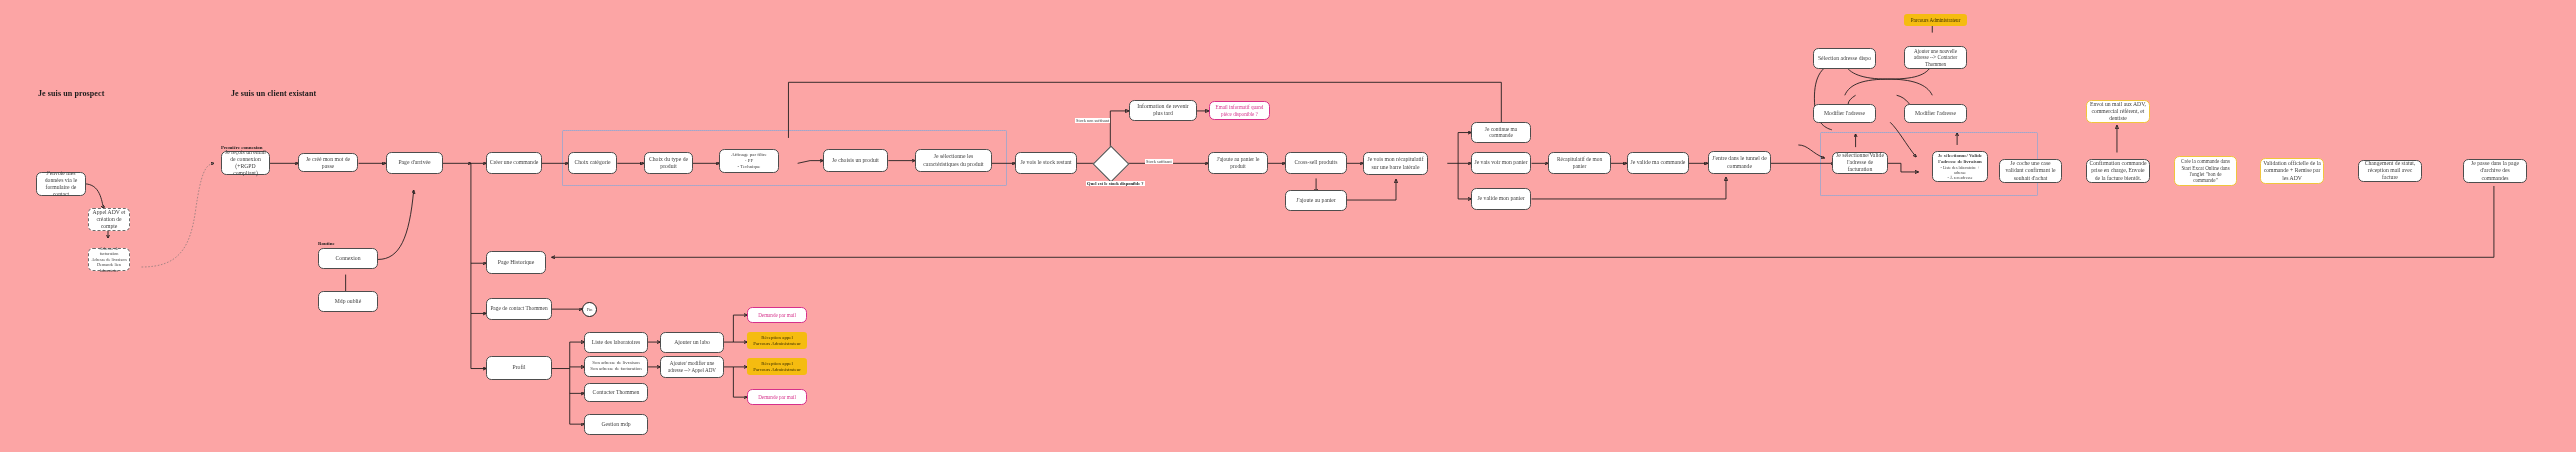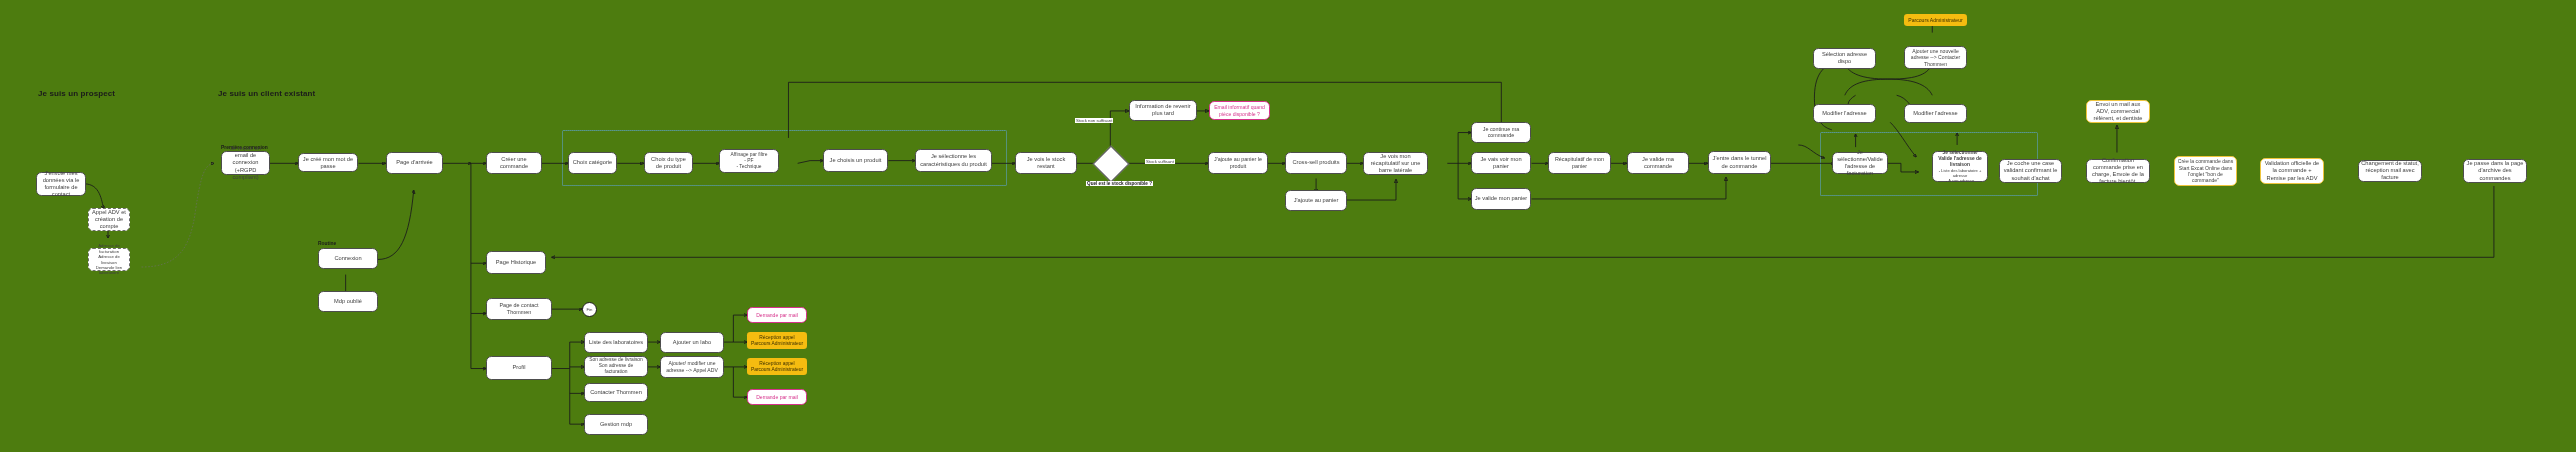--- a/index.html
+++ b/index.html
@@ -1,17 +1,17 @@
 <!DOCTYPE html>
 <html style="font-size:8.6px"><head>
 <meta charset="utf-8">
 <style>
   html,body{margin:0;padding:0;background:#ffffff;}
   body{font-family:"Liberation Sans","DejaVu Sans",sans-serif;}
-  #canvas{position:relative;width:2576px;height:453px;background:#4d7c0f;overflow:hidden;}
+  #canvas{position:relative;width:2576px;height:453px;background:#fca5a5;overflow:hidden;font-family:Liberation Serif, serif;}
 
   .lane-title{position:absolute;font-size:8px;font-weight:bold;color:#1b1b1b;letter-spacing:0.1px;white-space:nowrap;}
   .grp-title{position:absolute;font-size:4.9px;font-weight:bold;color:#1b1b1b;white-space:nowrap;}
 
   .node{position:absolute;box-sizing:border-box;border:0.7px solid #4d4d4d;border-radius:5.4px;background:#ffffff;
         color:#3f3f3f;font-size:5.7px;line-height:1.25;display:flex;align-items:center;justify-content:center;
         text-align:center;padding:1.1px 2.2px;}
   .node.dashed{border-style:dashed;border-color:#6d6d6d;border-radius:4.9px;}
   .node.bold-txt{font-weight:bold;}
   .node.pink{border-color:#d6318b;color:#d6318b;border-width:0.8px;}
@@ -141,21 +141,21 @@
     <line x1="3772" y1="316" x2="3812" y2="316" marker-end="url(#ah)"></line>
     <line x1="3930" y1="316" x2="3966" y2="316" marker-end="url(#ah)"></line>
     <line x1="3920" y1="282" x2="3920" y2="232" marker-end="url(#ah)"></line>
     <line x1="4086" y1="316" x2="4122" y2="316" marker-end="url(#ah)"></line>
     <line x1="4246" y1="316" x2="4280" y2="316" marker-end="url(#ah)"></line>
     <line x1="4394" y1="316" x2="4432" y2="316" marker-end="url(#ah)"></line>
     <path d="M4618,344 L4618,476 L1022,476" marker-end="url(#ah)"></path>
   </svg>
 
   <div class="lane-title" style="left:38px;top:89px;">Je suis un prospect</div>
-  <div class="lane-title" style="left:218px;top:89px;">Je suis un client existant</div>
+  <div class="lane-title" style="left:231px;top:89px;">Je suis un client existant</div>
   <div class="grp-title" style="left:221px;top:145px;">Première connexion</div>
   <div class="grp-title" style="left:318px;top:241px;">Routine</div>
 
   <div class="node" style="left:36px;top:172px;width:50px;height:24px;">J'envoie mes données via le formulaire de contact</div>
   <div class="node dashed" style="left:88px;top:208px;width:42px;height:23px;">Appel ADV et création de compte</div>
   <div class="node dashed" style="left:88px;top:248px;width:42px;height:23px;white-space:pre-line;font-size:4.3px;"><span>Adresse de facturation
 Adresse de livraison
 Demande lien laboratoire</span></div>
 
   <div class="node" style="left:221px;top:151px;width:49px;height:24px;">Je reçois un email de connexion (+RGPD compliant)</div>

